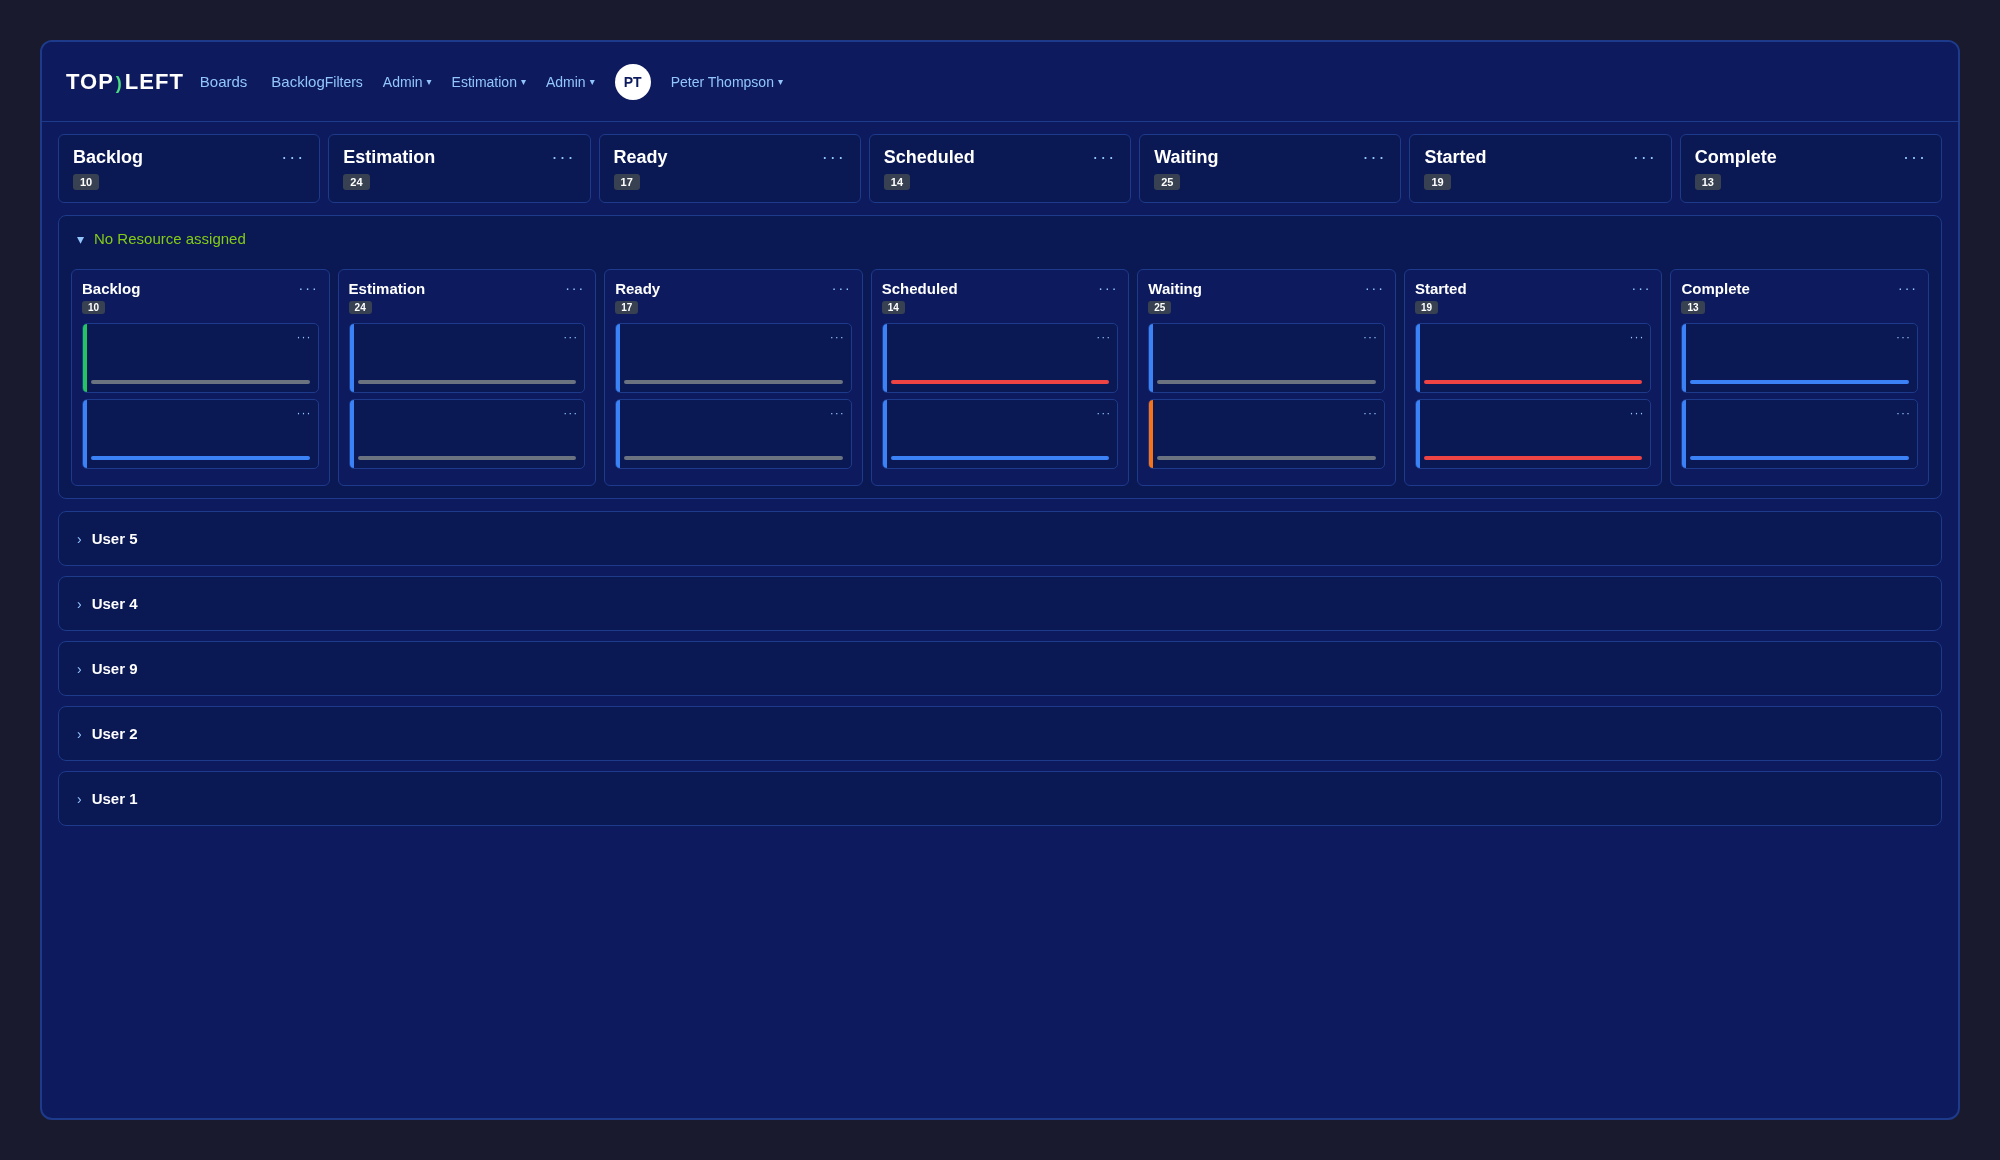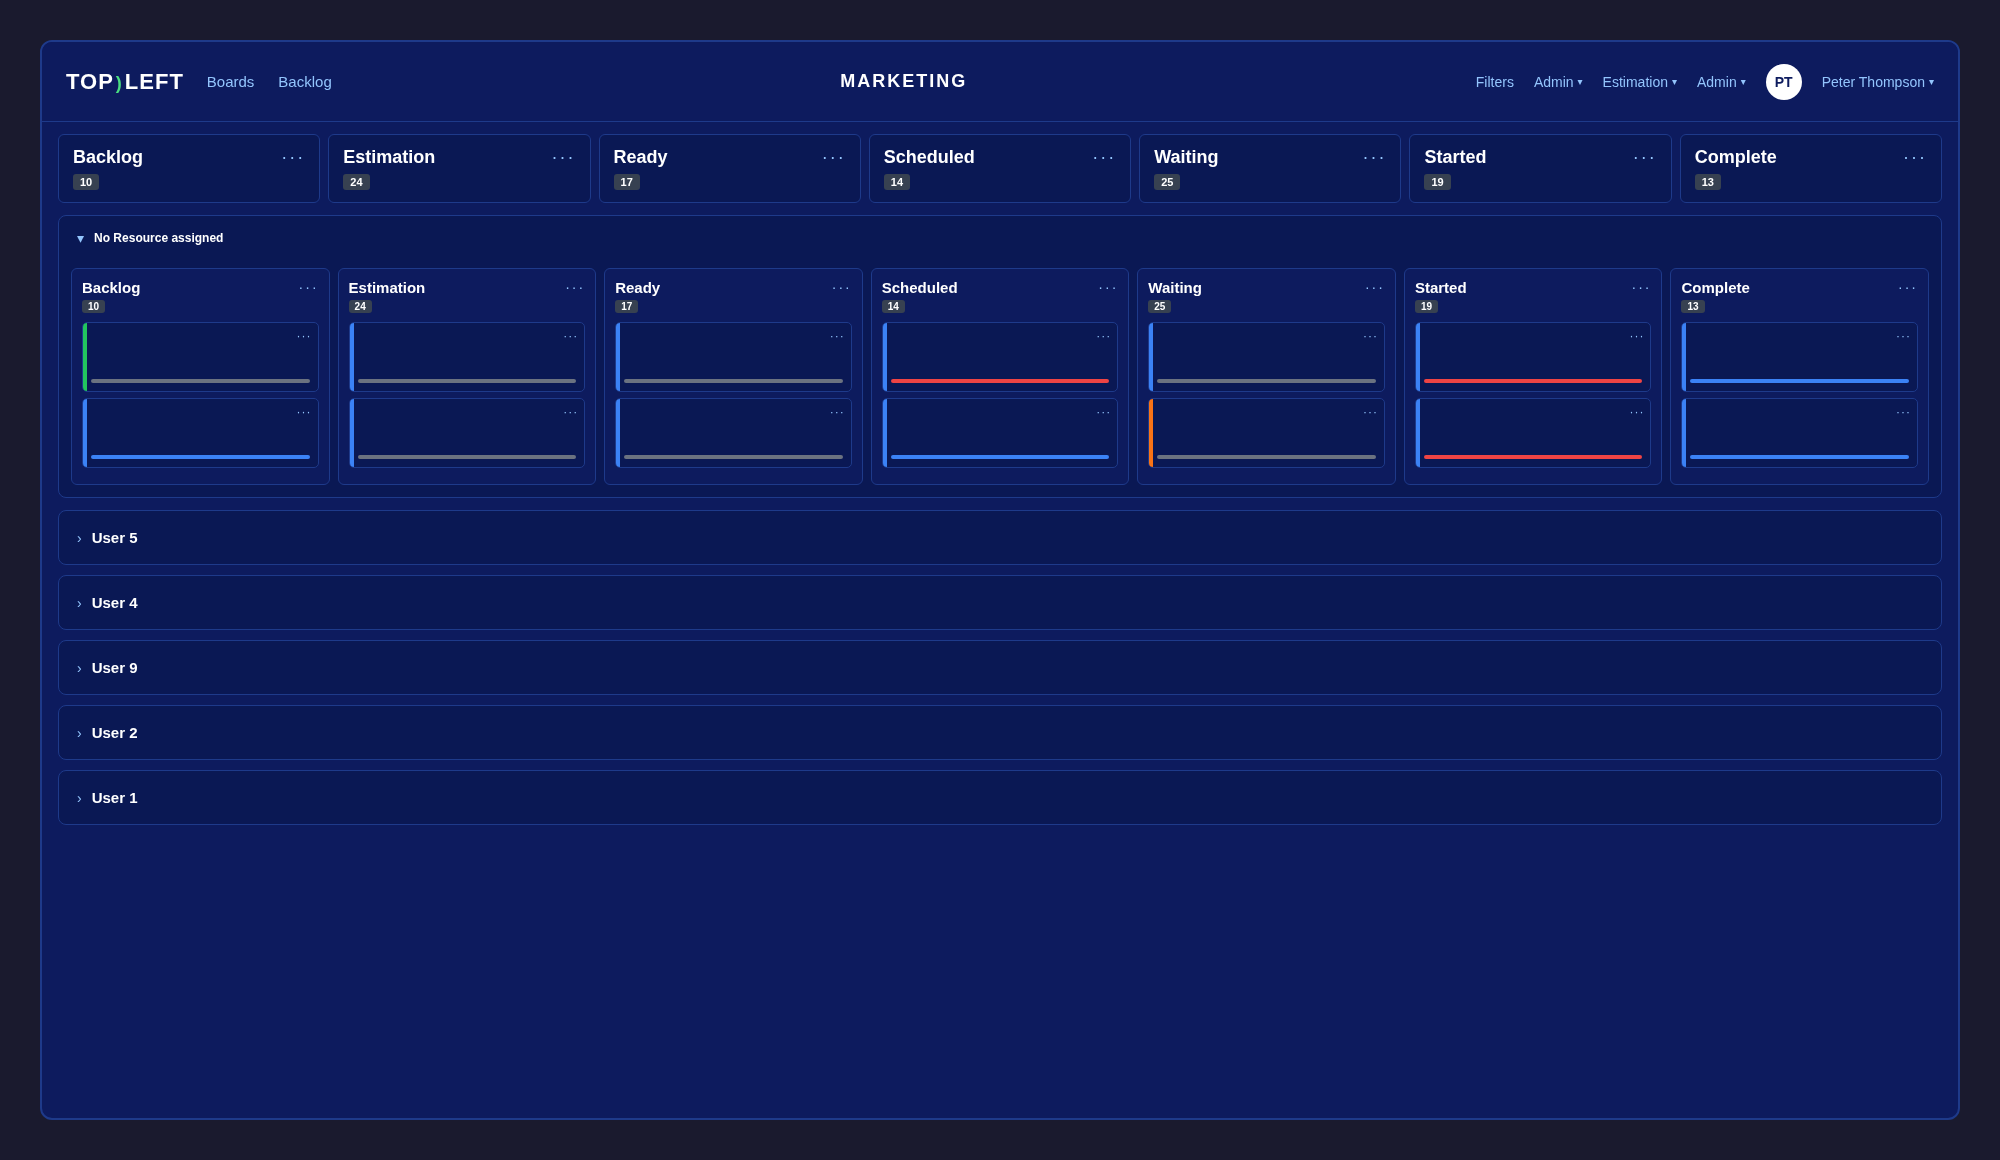--- a/index.html
+++ b/index.html
@@ -28,21 +28,21 @@
       border-bottom: 1px solid #1e3a8a;
       display: flex;
       align-items: center;
       padding: 0 24px;
       height: 80px;
     }
 
     .logo {
       display: flex;
       align-items: center;
-      margin-right: 23px;
+      margin-right: 16px;
       text-align: right;
     }
 
     .logo-text {
       color: white;
       font-size: 22px;
       font-weight: 800;
       letter-spacing: 1px;
     }
 
@@ -172,23 +172,23 @@
       cursor: pointer;
     }
 
     .group-chevron {
       color: #93c5fd;
       margin-right: 10px;
       font-size: 14px;
     }
 
     .group-title {
-      color: #ffffff;
-      font-size: 12px;
-      font-weight: 700;
+      color: #84cc16;
+      font-size: 15px;
+      font-weight: 400;
     }
 
     .group-columns {
       display: flex;
       gap: 8px;
       padding: 8px 12px 12px;
     }
 
     .board-col {
       flex: 1;
@@ -295,21 +295,20 @@
 <div class="app-container">
 
   <div class="header">
     <div class="logo">
       <span class="logo-text">TOP<span class="logo-arrow">)</span>LEFT</span>
     </div>
     <nav class="nav-links">
       <a class="nav-link">Boards</a>
       <a class="nav-link">Backlog</a>
     </nav>
-    <div class="header-title">MARKETING</div>
     <div class="header-right">
       <span class="header-action">Filters</span>
       <span class="header-action">
         <span>Admin</span>
         <span class="chevron">▾</span>
       </span>
       <span class="header-action">
         <span>Estimation</span>
         <span class="chevron">▾</span>
       </span>

